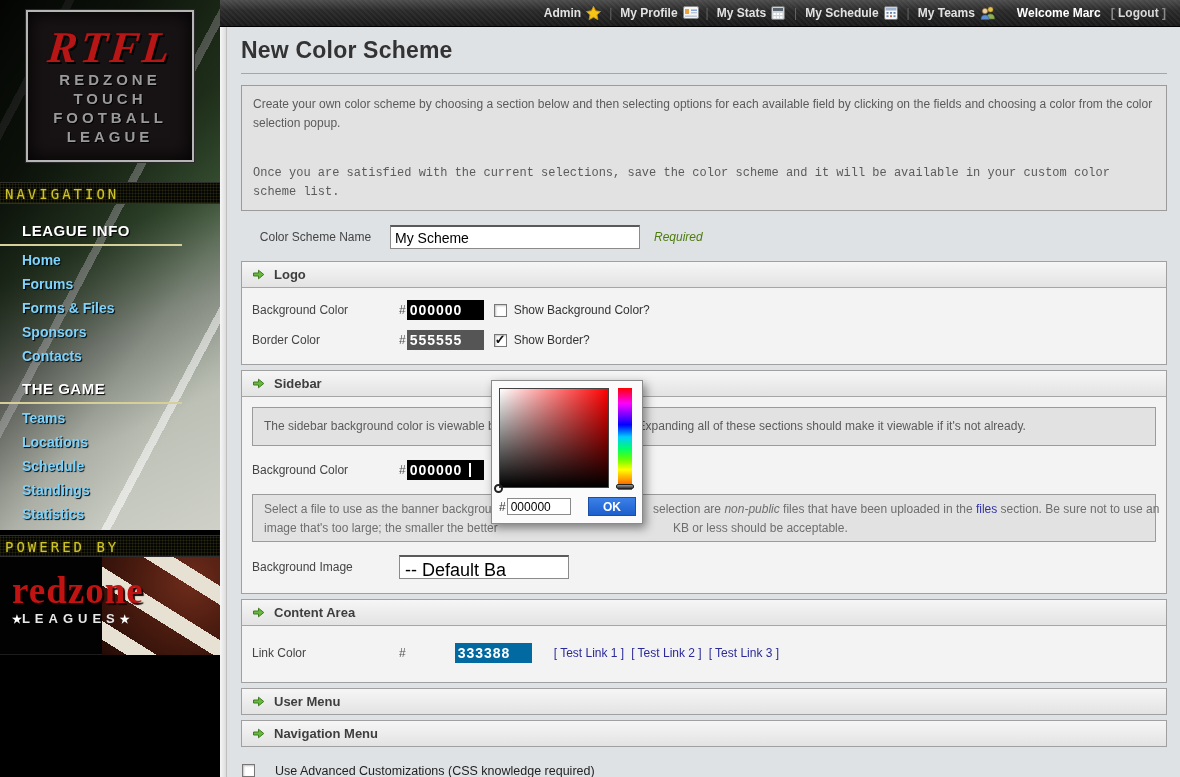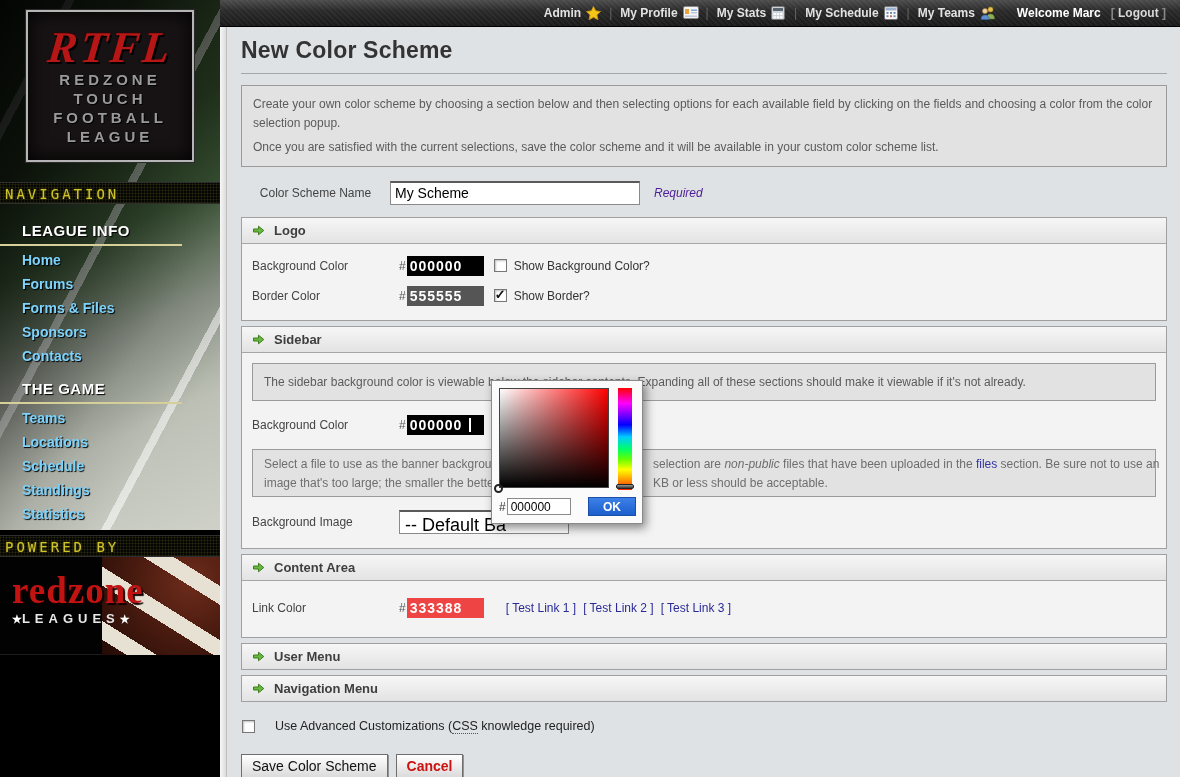--- a/index.html
+++ b/index.html
@@ -109,72 +109,72 @@
     background:#dfe2e5; padding:10px 13px 0 13px;
     font-size:12px; color:#333;
   }
   h1 { font-size:23px; color:#333; margin:0 0 9px; letter-spacing:0.2px; }
   .rule { height:1px; background:#a6a6a6; margin-bottom:11px; }
 
   .info-box {
     background:#e2e2e2; border:1px solid #9b9b9b;
     padding:9px 11px; color:#5b5b5b; line-height:1.55; font-size:12px;
   }
-  .info-box p + p { margin-top:6px; }
+  .info-box p + p { margin-top:32px;font-family:Liberation Mono, monospace; }
 
   .name-row { display:flex; align-items:center; margin:14px 0 12px; }
   .name-row .flabel { width:149px;text-align:center; }
   .flabel { color:#444; font-size:12px; }
   #scheme-name {
     width:250px; height:24px; font-size:14px; padding:2px 4px;
     border:1px solid #8a8a8a; border-top:2px solid #5a5a5a;
     font-family:"Liberation Sans", sans-serif;
   }
-  .required { font-style:italic; color:#4c1d95; margin-left:14px;text-align:center; }
+  .required { font-style:italic; color:#4d7c0f; margin-left:14px;text-align:center; }
 
   .sec { border:1px solid #a0a0a0; margin-bottom:5px; background:#f3f3f3; }
   .sec-header {
     display:flex; align-items:center; gap:9px; padding:5px 10px;
     background:linear-gradient(#f6f6f6,#e3e3e3);
     font-weight:bold; color:#3e3e3e; font-size:13px; cursor:pointer;
   }
   .sec-body { border-top:1px solid #a6a6a6; padding:7px 0 9px; }
   .arrow-icon { width:13px; height:13px; display:inline-block; }
 
   .form-row { display:flex; align-items:center; padding:5px 10px; }
   .form-row .flabel { width:147px; }
   .hash { color:#555; font-size:12px; margin-right:1px; }
   .swatch {
     width:77px; height:20px; line-height:20px; padding-left:3px;
     color:#fff; font-weight:bold; font-size:14px; letter-spacing:1px;
     cursor:pointer; position:relative;
   }
   .swatch-black { background:#000000; }
   .swatch-gray  { background:#555555; }
-  .swatch-blue  { background:#ef4444; }
+  .swatch-blue  { background:#0369a1;margin-left:48px; }
   .caret { position:absolute; left:62px; top:3px; width:2px; height:14px; background:#fff; }
 
   .cb {
     width:13px; height:13px; background:#fff; border:1px solid #777;
     box-shadow:inset 1px 1px 2px rgba(0,0,0,0.25); margin-left:10px;
     position:relative; cursor:pointer; flex:0 0 auto;
   }
   .cb.checked::after {
     content:"✓"; position:absolute; left:0px; top:-3px;
     font-size:13px; font-weight:bold; color:#111;
   }
   .cb-label { margin-left:7px; color:#333; font-size:12px; }
 
   .note-box { margin:3px 10px 9px; }
   .file-note { position:relative; height:48px; margin:9px 10px 8px; background:#e2e2e2; border:1px solid #9b9b9b; color:#6e6e6e; font-size:12px; }
   .fn { position:absolute; white-space:nowrap; }
   .fn-l1 { left:11px; top:7px; }
   .fn-l2 { left:11px; top:26px; }
   .fn-r1 { left:400px; top:7px; }
-  .fn-r2 { left:400px; top:26px; }
+  .fn-r2 { left:420px; top:26px; }
   .it { font-style:italic; }
   a.link, .link { color:#3434a8; text-decoration:none; cursor:pointer; }
 
   .fake-select {
     width:170px; height:24px; background:#fff;
     border:1px solid #8a8a8a; border-top:2px solid #5a5a5a;
     font-size:18px; color:#000; padding:3px 5px; cursor:pointer;
     white-space:nowrap; overflow:hidden;
   }
 

